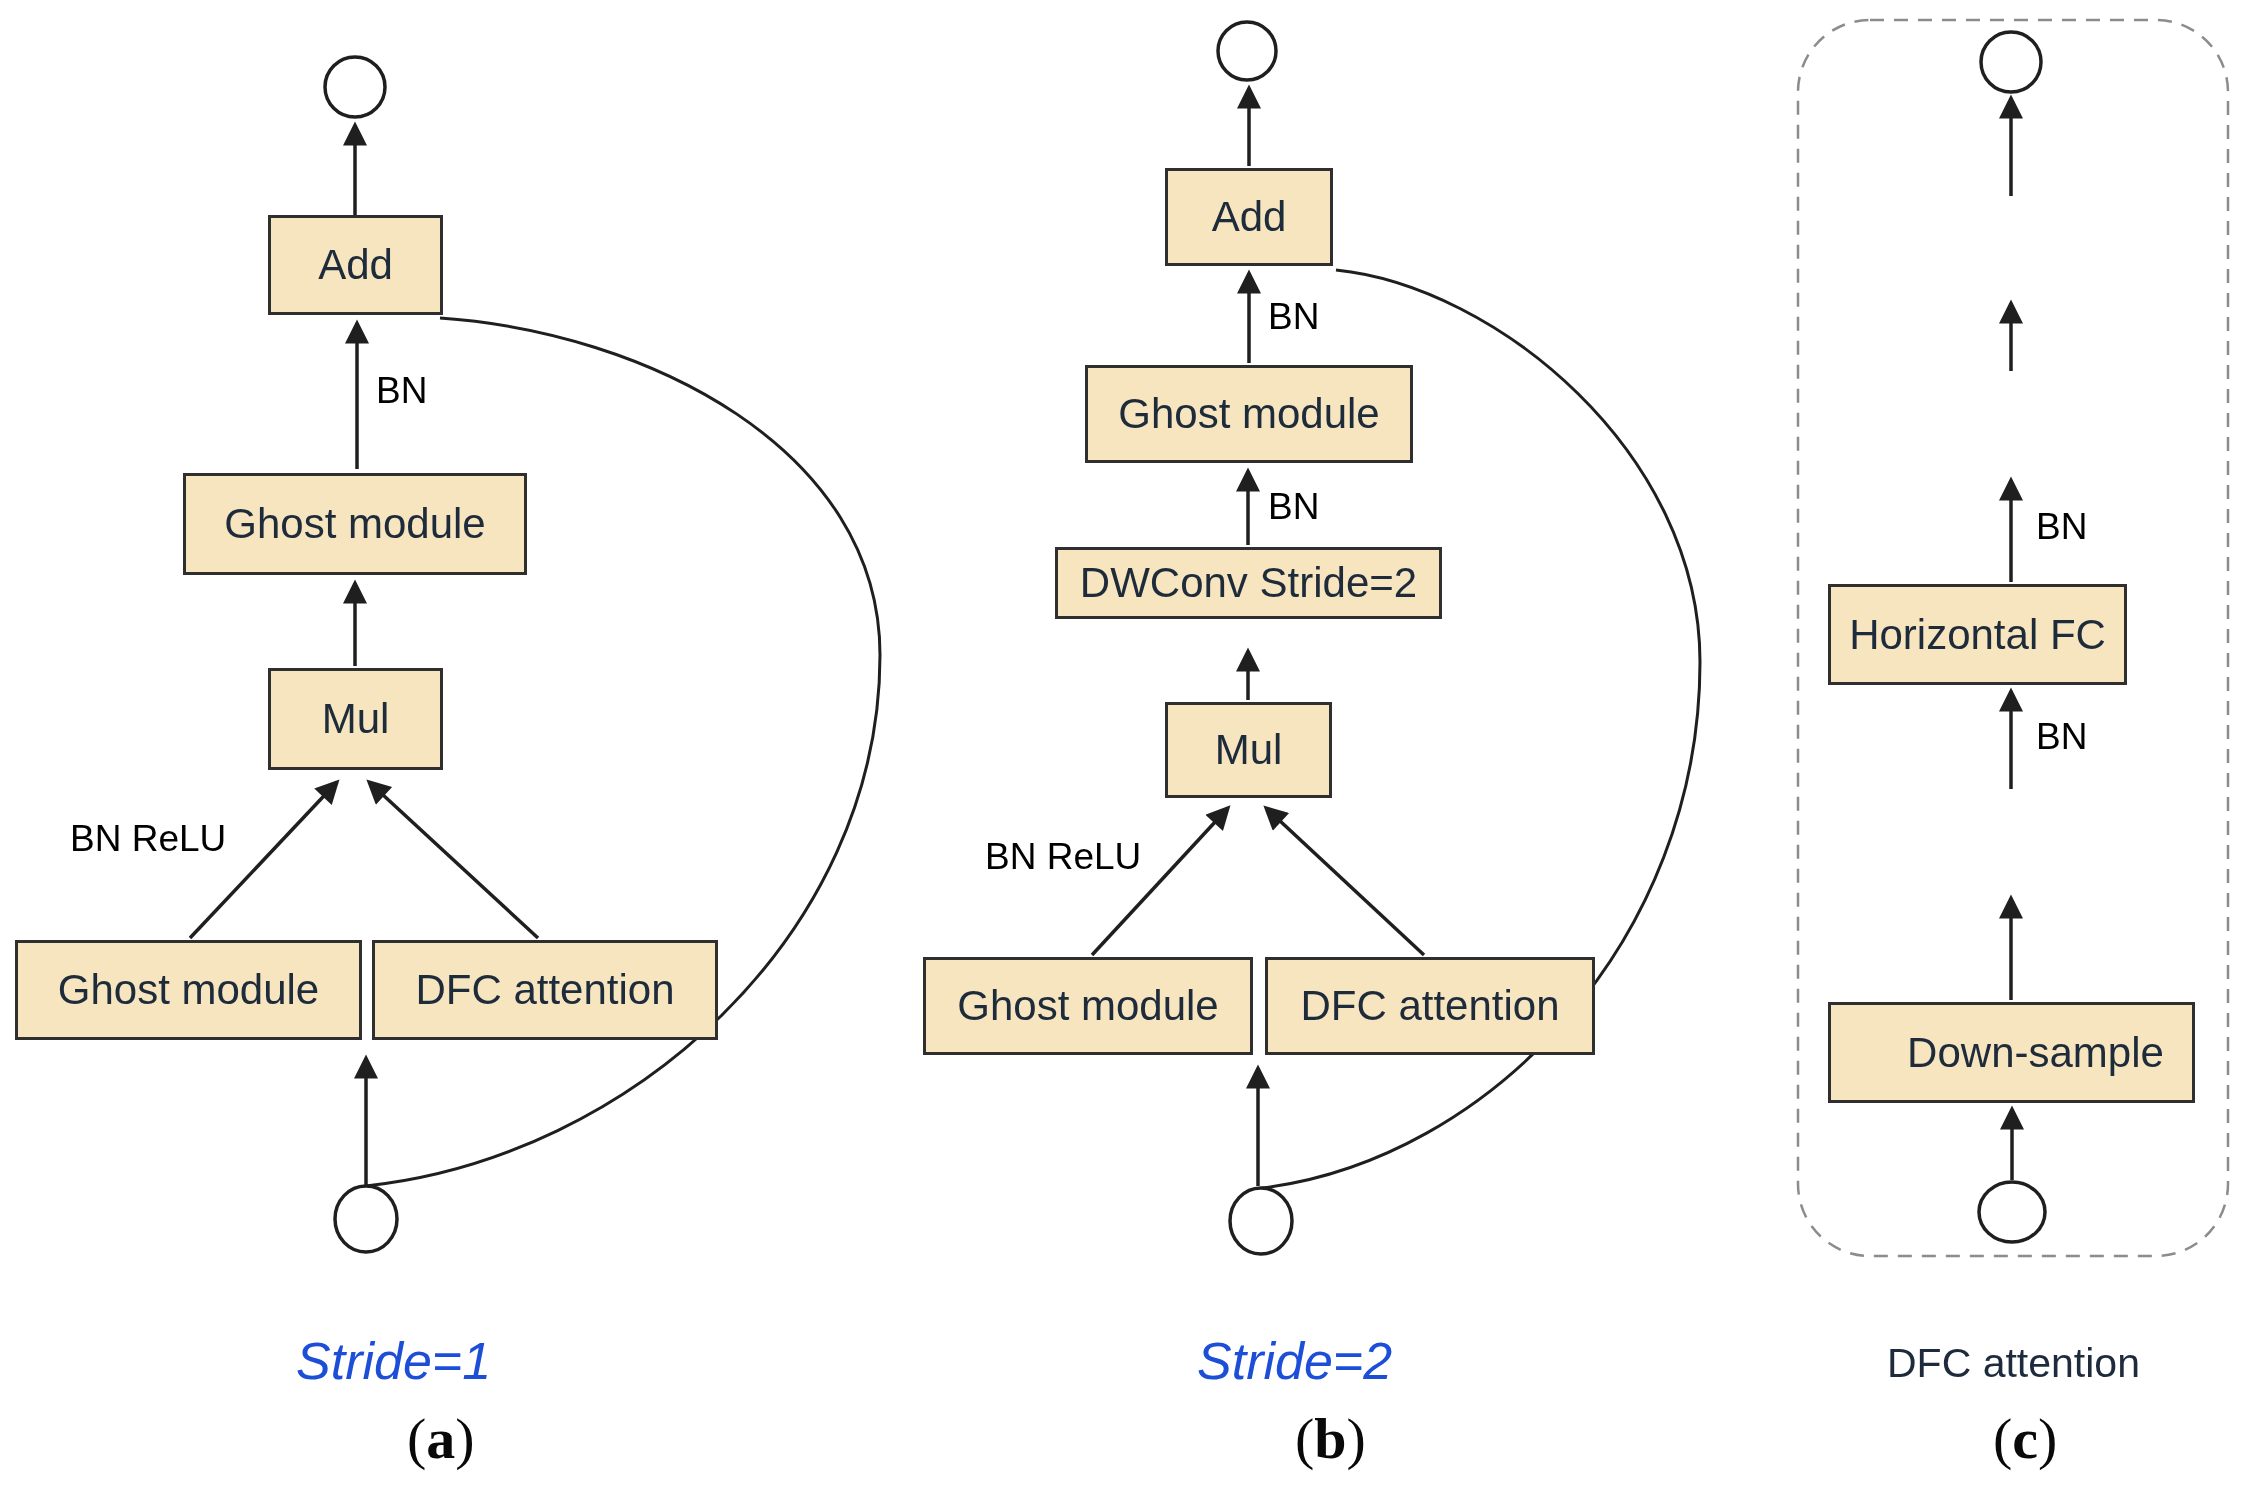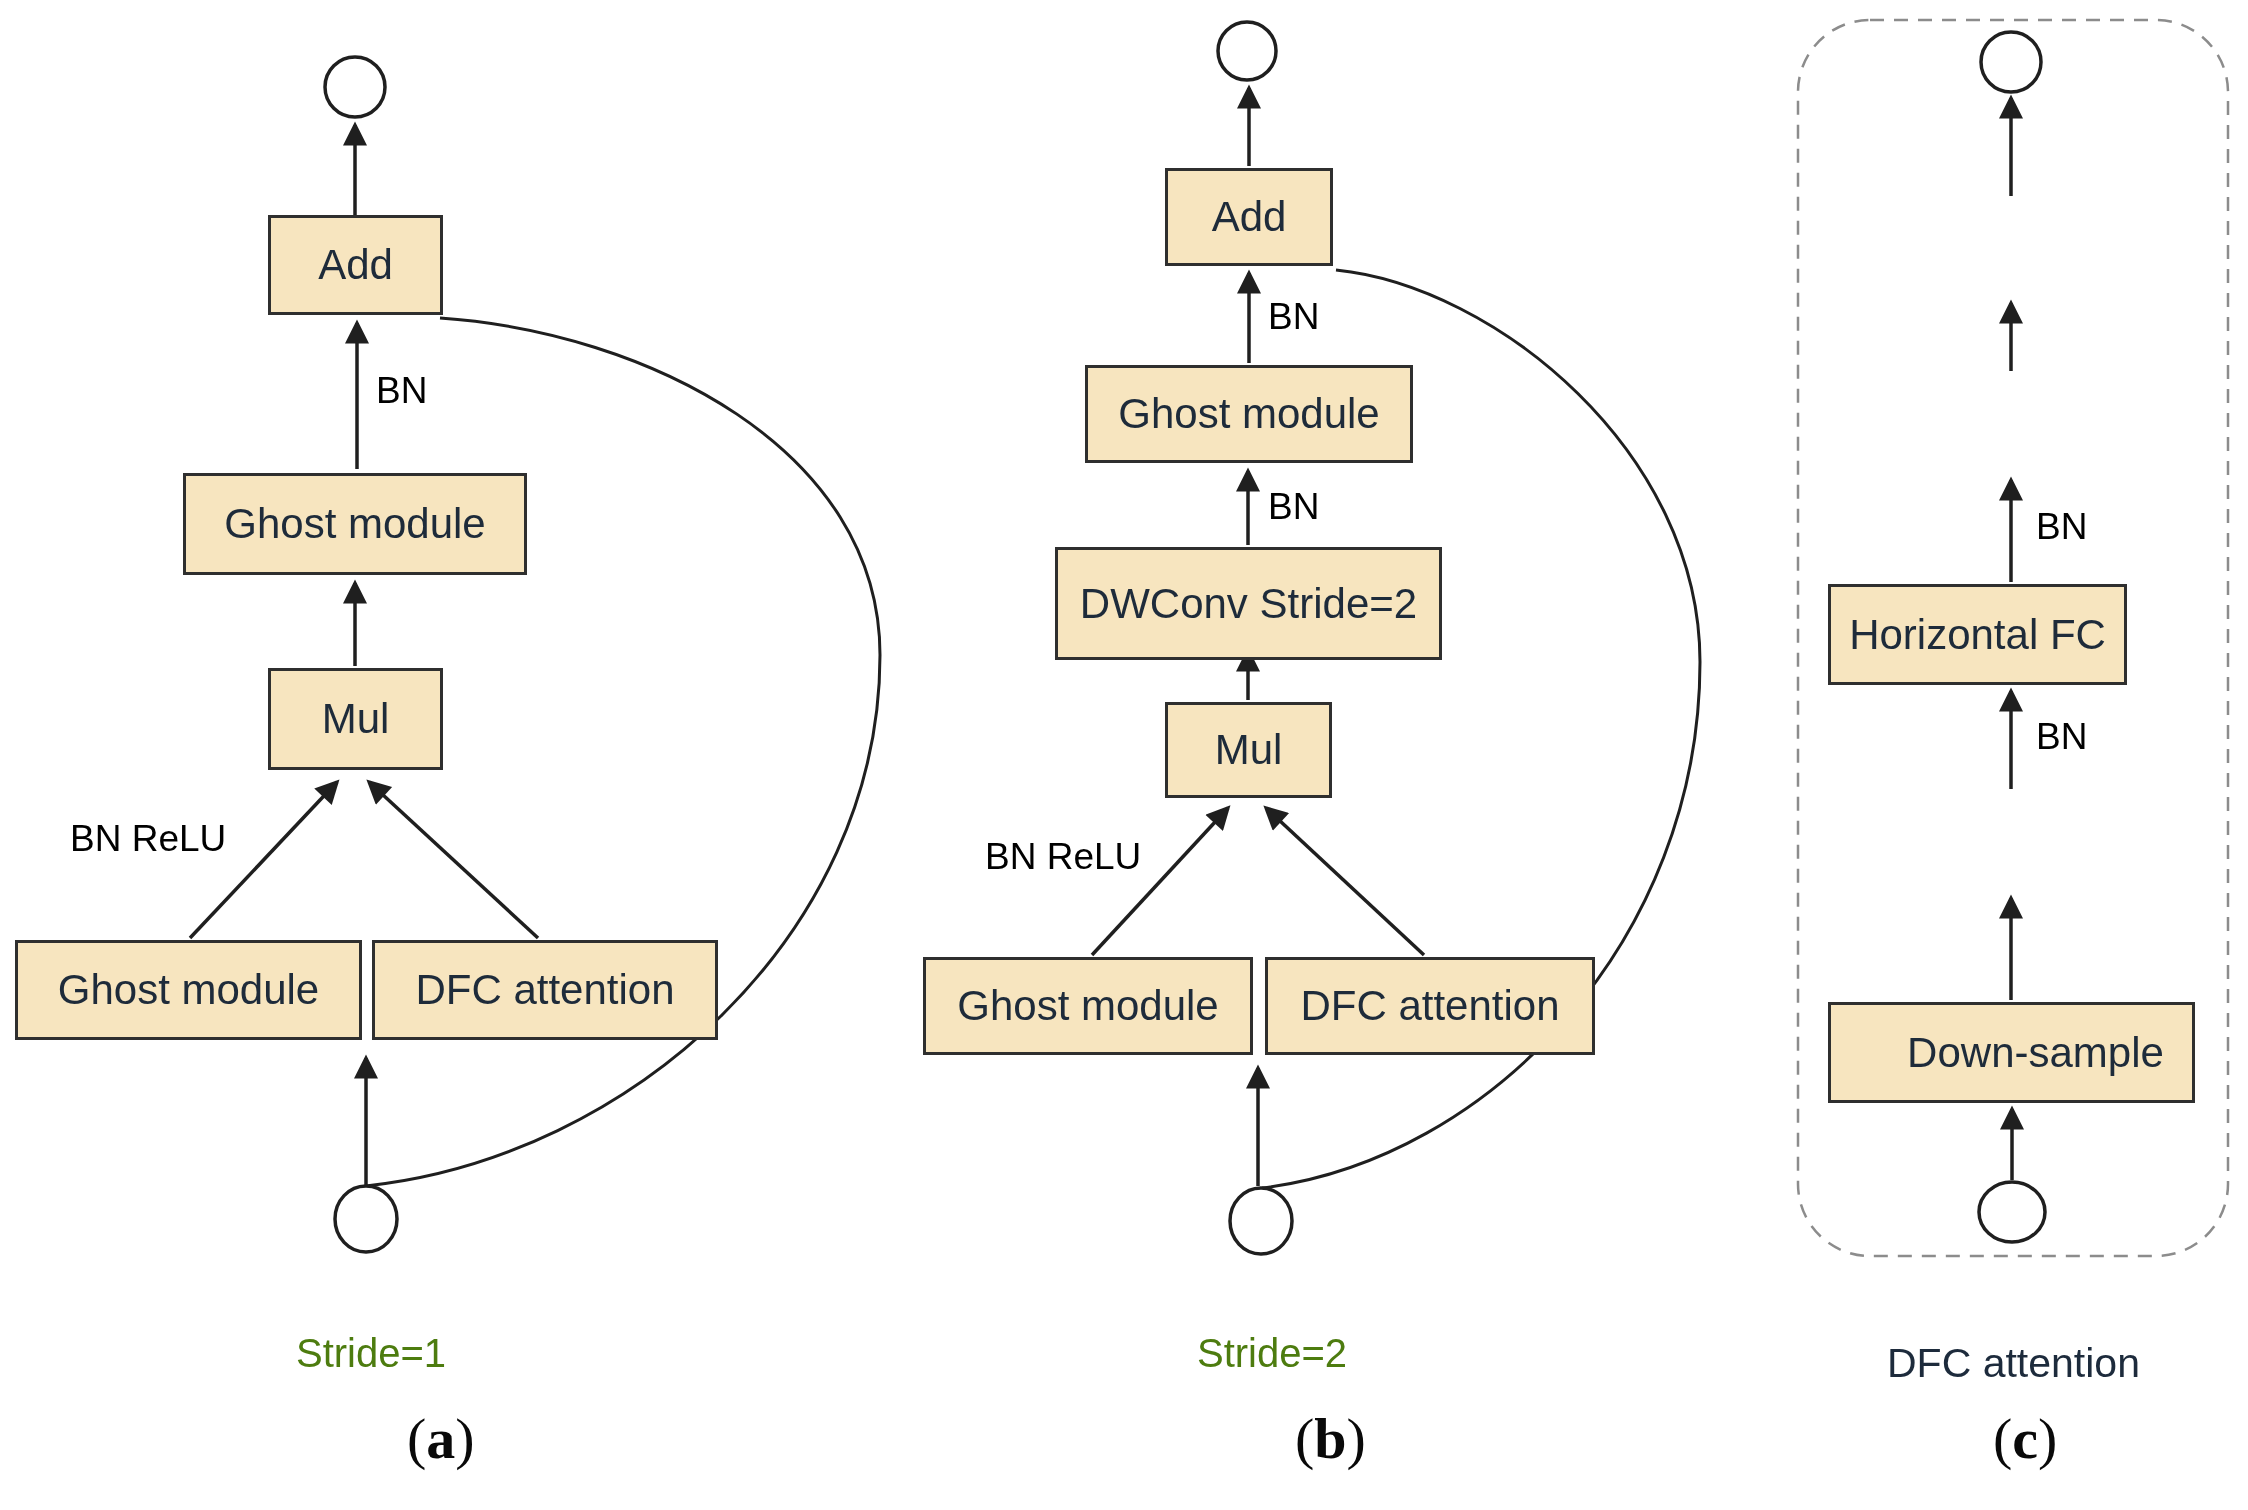--- a/index.html
+++ b/index.html
@@ -20,22 +20,23 @@
     font-size:42px;color:#1e2b3a;
     white-space:nowrap;
   }
   .edge-label{
     position:absolute;z-index:2;
     font-size:37px;color:#000000;
     white-space:nowrap;
   }
   .stride-label{
     position:absolute;z-index:2;
-    font-size:40px;color:#4d7c0f;
+    font-size:52px;color:#1d4ed8;
     white-space:nowrap;
+    font-style:italic;
   }
   .fig-title{
     position:absolute;z-index:2;
     font-size:41px;color:#1d2b3c;
     white-space:nowrap;
   }
   .caption{
     position:absolute;z-index:2;
     font-family:"Liberation Serif", serif;
     font-size:58px;color:#090909;
@@ -50,21 +51,21 @@
   #a-ghost-bottom{left:15px;top:940px;width:347px;height:100px;}
   #a-dfc{left:372px;top:940px;width:346px;height:100px;}
   #a-bn{left:376px;top:370px;}
   #a-bnrelu{left:70px;top:818px;}
   #a-stride{left:296px;top:1331px;}
   #a-caption{left:407px;top:1405px;}
 
   
   #b-add{left:1165px;top:168px;width:168px;height:98px;}
   #b-ghost-top{left:1085px;top:365px;width:328px;height:98px;}
-  #b-dwconv{left:1055px;top:547px;width:387px;height:113px;}
+  #b-dwconv{left:1055px;top:547px;width:387px;height:72px;}
   #b-mul{left:1165px;top:702px;width:167px;height:96px;}
   #b-ghost-bottom{left:923px;top:957px;width:330px;height:98px;}
   #b-dfc{left:1265px;top:957px;width:330px;height:98px;}
   #b-bn-top{left:1268px;top:296px;}
   #b-bn-mid{left:1268px;top:486px;}
   #b-bnrelu{left:985px;top:836px;}
   #b-stride{left:1197px;top:1331px;}
   #b-caption{left:1295px;top:1405px;}
 
   

